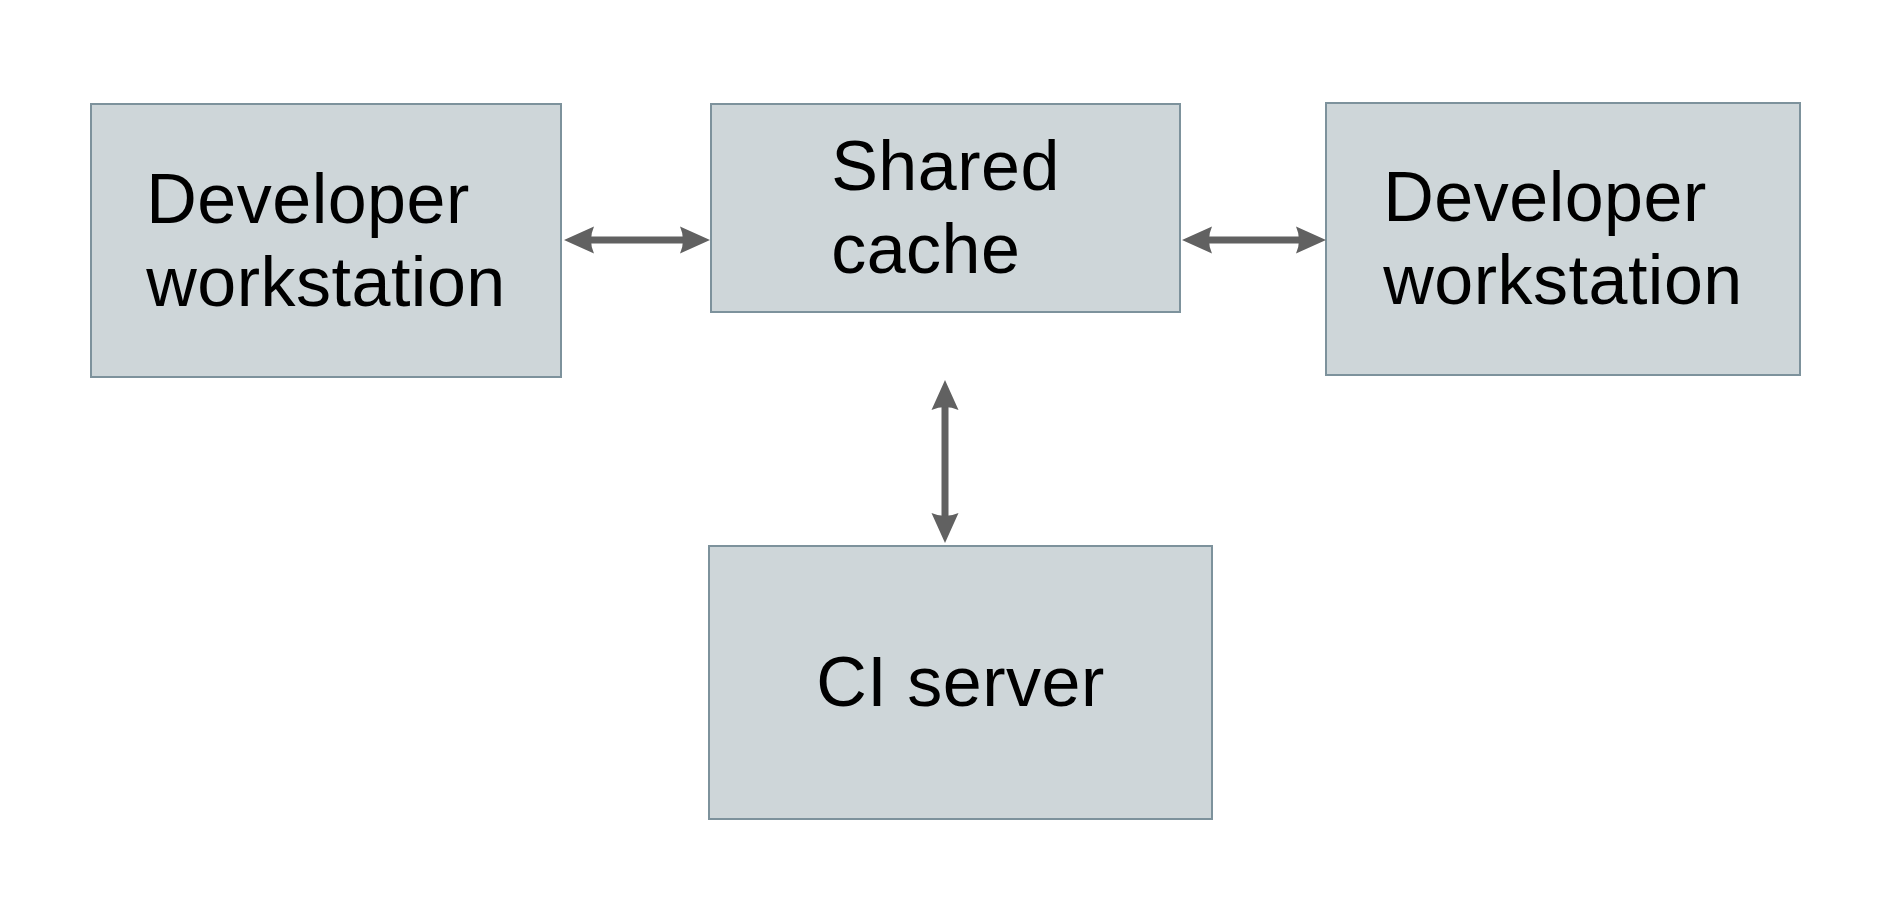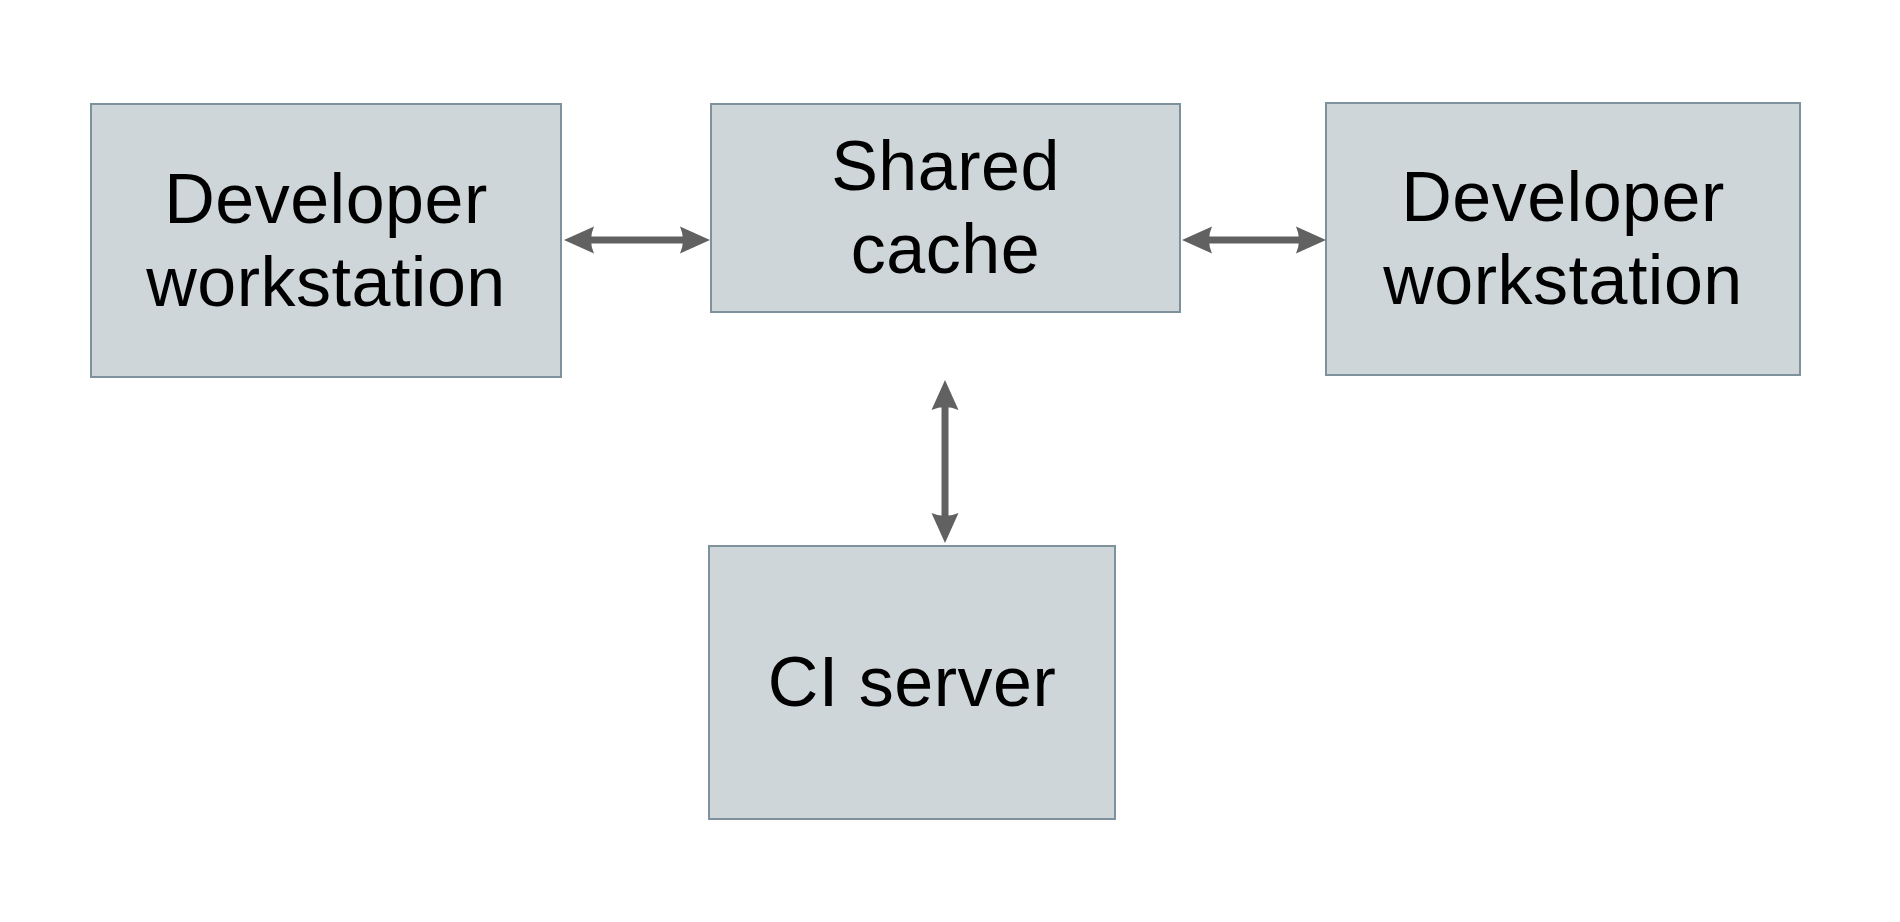--- a/index.html
+++ b/index.html
@@ -20,31 +20,30 @@
     background: #ffffff;
   }
   .node {
     position: absolute;
     background: #ced6d9;
     border: 2px solid #7d929c;
     box-sizing: border-box;
     display: flex;
     align-items: center;
     justify-content: center;
-    text-align: center;
     color: #000000;
     font-size: 70px;
     line-height: 1.18;
     white-space: pre-line;
     letter-spacing: 0.5px;
   }
   #node-dev-left   { left: 90px;   top: 103px; width: 472px; height: 275px; }
   #node-cache      { left: 710px;  top: 103px; width: 471px; height: 210px; }
   #node-dev-right  { left: 1325px; top: 102px; width: 476px; height: 274px; }
-  #node-ci         { left: 708px;  top: 545px; width: 408px; height: 275px; }
+  #node-ci         { left: 708px;  top: 545px; width: 505px; height: 275px; }
   .arrow-svg {
     position: absolute;
     overflow: visible;
   }
   #arrow-left  { left: 563px;  top: 224px; }
   #arrow-right { left: 1181px; top: 224px; }
   #arrow-down  { left: 929px;  top: 379px; }
 </style>
 </head>
 <body>

